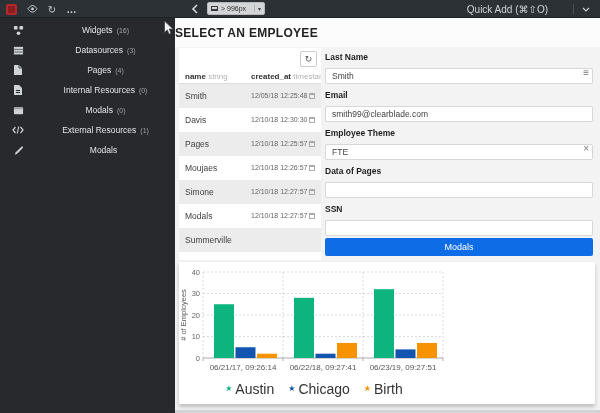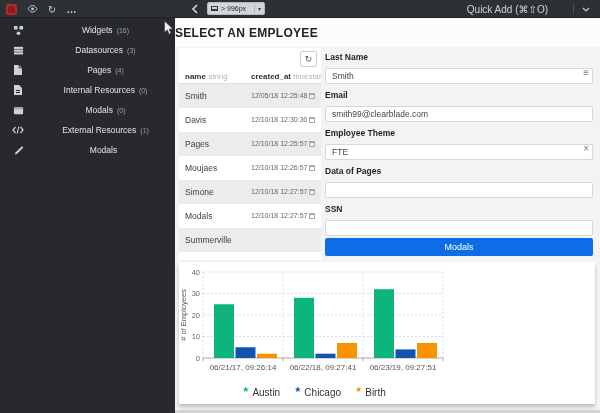--- a/index.html
+++ b/index.html
@@ -58,21 +58,21 @@
   .finput-wrap { position:relative; margin-top:3px; }
   .finput { width:268px; height:16px; border:1px solid #d8d8d8; border-radius:2px; background:#fff; font-size:8.5px; color:#444; padding:0 14px 0 6px; font-family:"Liberation Sans", sans-serif; outline:none; }
   .in-ic { position:absolute; right:4px; top:2px; font-size:10px; color:#777; line-height:12px; cursor:pointer; }
   .submit { position:absolute; left:0; top:220px; width:268px; height:18px; background:#0e6de6; color:#fff; font-size:9px; border:none; border-radius:2px; cursor:pointer; font-family:"Liberation Sans", sans-serif; }
 
   
   .chart-card { position:absolute; left:4px; top:244px; width:416px; height:142px; background:#fff; box-shadow:0 3px 4px rgba(0,0,0,.22); }
   .legend { position:absolute; left:0; top:119px; width:270px; display:flex; justify-content:center; gap:14px; }
   .lg-item { display:flex; align-items:center; gap:3px; cursor:pointer; }
   .lg-star { font-size:8px; line-height:8px; }
-  .lg-label { font-size:10px; color:#333;margin-top:6px; }
+  .lg-label { font-size:14px; color:#333; }
 
   .bottom-strip { position:absolute; left:175px; bottom:0; width:425px; height:3px; background:#d2d3d4; }
   .cursor { position:absolute; left:163px; top:20px; z-index:20; }
 </style>
 </head>
 <body>
 
 <div id="frame">
 
   <div class="topbar">

